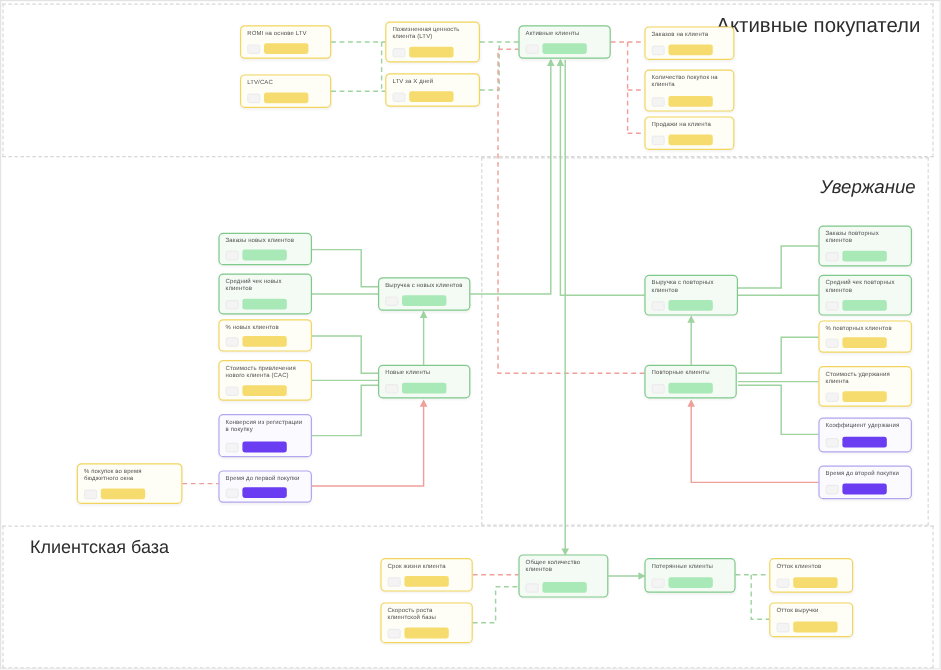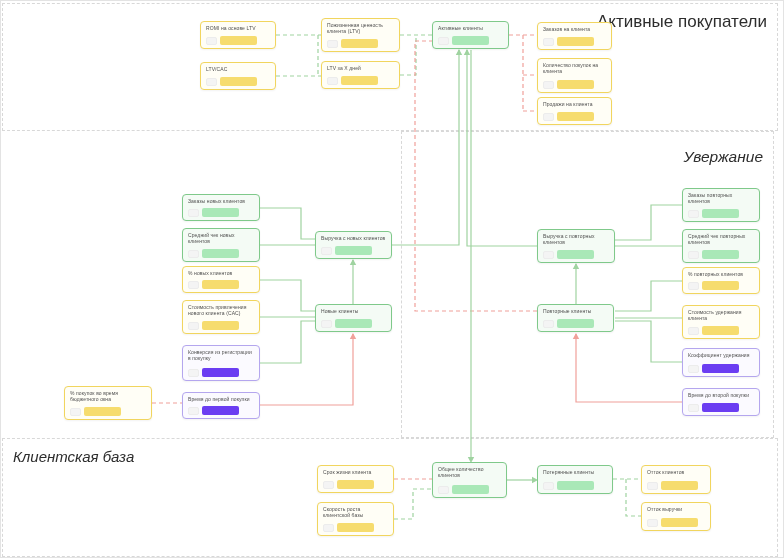--- a/index.html
+++ b/index.html
@@ -5,21 +5,21 @@
   html,body{margin:0;padding:0;background:#ffffff;}
   body{font-family:"Liberation Sans",sans-serif;}
   #canvas{position:relative;width:784px;height:558px;background:#ffffff;overflow:hidden;border:1px solid #e3e3e3;box-sizing:border-box;}
   .frame{position:absolute;border:1px dashed #d8d8d8;box-sizing:border-box;background:transparent;}
   #frame-active-buyers{left:1px;top:2px;width:776px;height:128px;}
   #frame-acquisition{left:1px;top:130px;width:403px;height:307px;}
   #frame-retention{left:400px;top:130px;width:373px;height:307px;font-style:italic;}
   #frame-client-base{left:1px;top:437px;width:776px;height:119px;}
   .frame-title{position:absolute;color:#2d2d2d;white-space:nowrap;}
   .title-right{top:8px;right:10px;text-align:right;}
-  .title-left{top:9px;left:10px;font-style:italic;}
+  .title-left{top:9px;left:22px;}
   #frame-active-buyers .frame-title{font-size:17px;}
   #frame-acquisition .frame-title,#frame-retention .frame-title{font-size:15.5px;top:16px;}
   #frame-client-base .frame-title{font-size:15px;}
   #edges{position:absolute;left:0;top:0;width:784px;height:558px;z-index:2;}
   #nodes{position:absolute;left:0;top:0;width:784px;height:558px;z-index:3;pointer-events:none;}
   .node{position:absolute;border-radius:4px;box-sizing:border-box;padding:3px 5px;background:#fff;
         box-shadow:0 1px 2px rgba(0,0,0,0.05);pointer-events:auto;display:flex;flex-direction:column;justify-content:space-between;}
   .node.yellow{background:#fffef6;border:1.5px solid #f1d55e;}
   .node.green{background:#f4fbf5;border:1.5px solid #7fc98a;}
   .node.purple{background:#fbfaff;border:1.5px solid #b4a6ee;}

